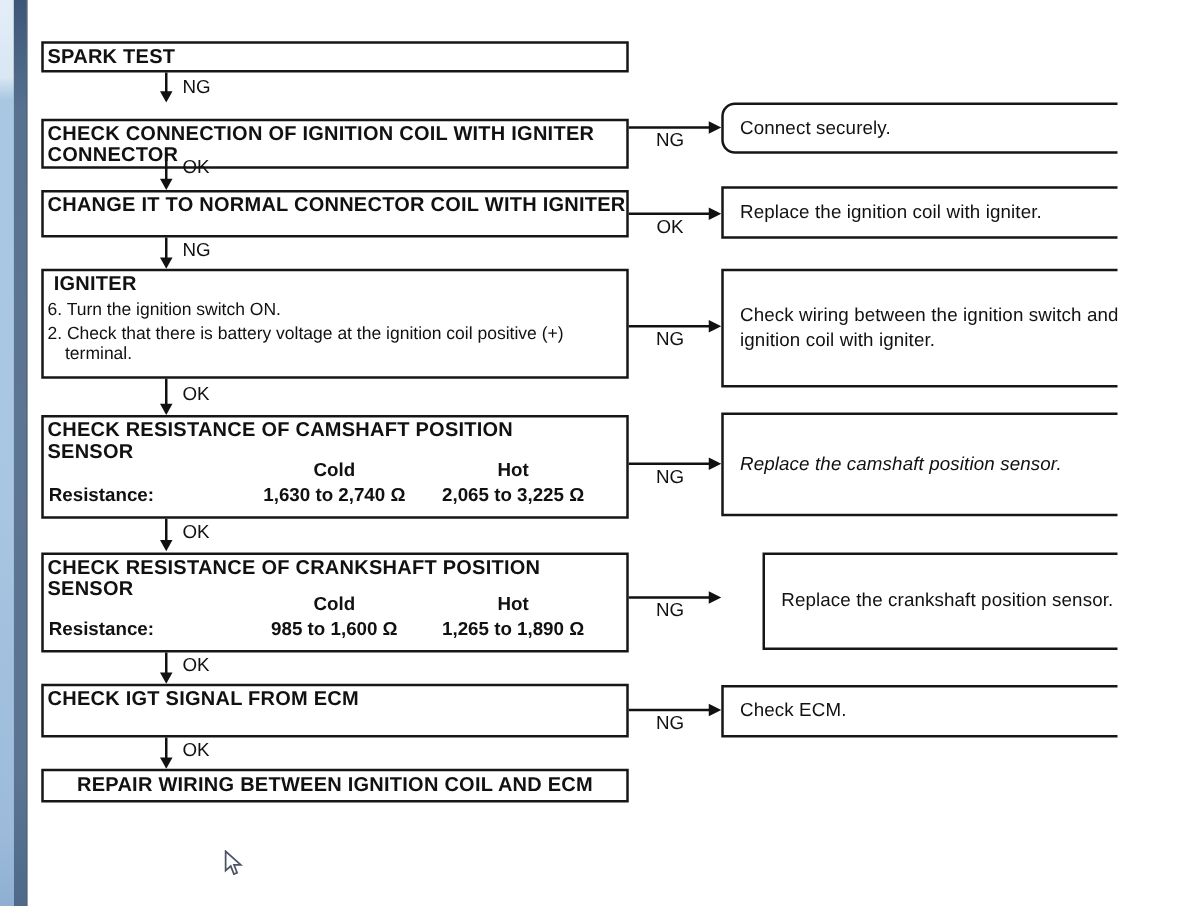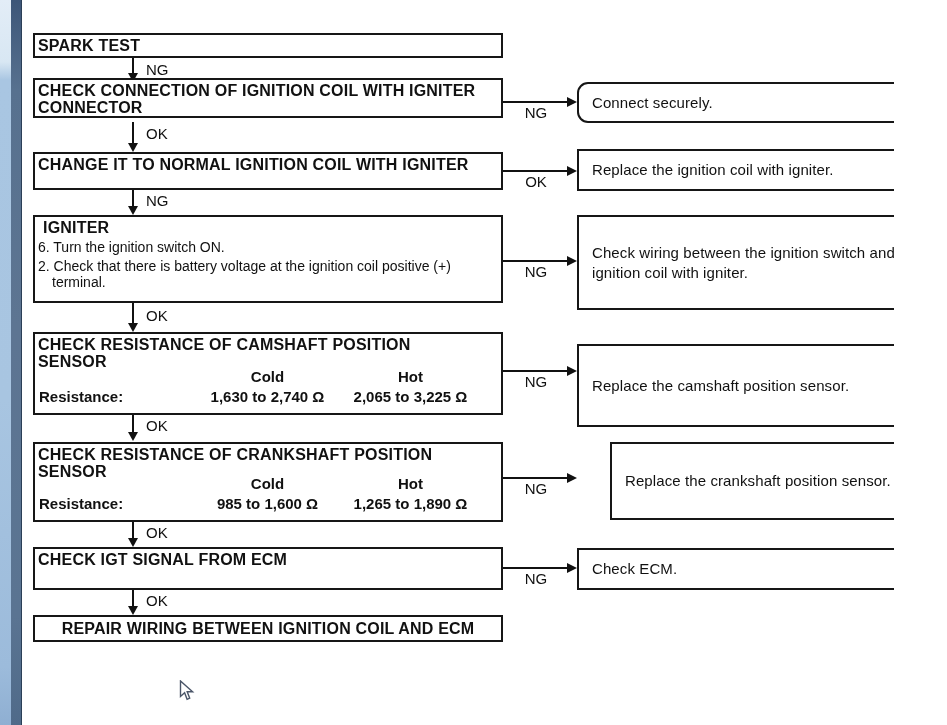--- a/index.html
+++ b/index.html
@@ -19,21 +19,21 @@
   #right-strip{left:940px;width:7px;background:linear-gradient(to right,#537598 0,#47698f 100%);}
 
   
   .step{position:absolute;left:33px;width:470px;background:#fff;
     border:2px solid #161616;box-sizing:border-box;
     font-weight:bold;font-size:16px;line-height:17px;letter-spacing:0.2px;
     padding:2px 3px;}
   .step .tline{white-space:nowrap;}
   .center-v{display:flex;flex-direction:column;justify-content:center;}
   #s1{top:33px;height:25px;}
-  #s2{top:78px;height:40px;}
+  #s2{top:95px;height:40px;}
   #s3{top:152px;height:38px;}
   #s4{top:215px;height:88px;}
   #s5{top:332px;height:83px;}
   #s6{top:442px;height:80px;}
   #s7{top:547px;height:43px;}
   #s8{top:615px;height:27px;text-align:center;}
   .indent-sm{padding-left:5px;}
   .list{font-weight:normal;font-size:14px;line-height:15px;letter-spacing:0;margin-top:3px;}
   .list .li{margin-top:4px;white-space:nowrap;}
   .indent-md{padding-left:14px;margin-top:1px !important;}
@@ -60,21 +60,21 @@
     font-size:15px;line-height:16px;}
 
   
   .rbox{position:absolute;left:577px;width:348px;background:#fff;
     border:2px solid #161616;box-sizing:border-box;
     font-size:15px;line-height:20px;letter-spacing:0.1px;
     display:flex;align-items:center;padding-left:13px;padding-right:6px;}
   #r1{top:82px;height:41px;border-radius:11px;}
   #r2{top:149px;height:42px;}
   #r3{top:215px;height:95px;}
-  #r4{top:344px;height:83px;}
+  #r4{top:330px;height:83px;font-style:italic;}
   #r5{top:442px;height:78px;margin-left:33px;}
   #r6{top:548px;height:42px;}
 
   #cursor{position:absolute;left:179px;top:680px;}
 </style>
 </head>
 <body>
 
 <div id="screen">
 
@@ -101,21 +101,21 @@
   <div class="hlabel" style="top:105px;">NG</div>
   <div class="rbox" id="r1">
     <span>Connect securely.</span>
   </div>
 
   <div class="vline" style="top:122px;height:22px;"></div>
   <div class="vhead" style="top:143px;"></div>
   <div class="vlabel" style="top:126px;">OK</div>
 
   <div class="step" id="s3">
-    <div class="tline">CHANGE IT TO NORMAL IGNITION COIL WITH IGNITER</div>
+    <div class="tline">CHANGE IT TO NORMAL CONNECTOR COIL WITH IGNITER</div>
   </div>
 
   <div class="hline" style="top:170px;"></div>
   <div class="hhead" style="top:166px;"></div>
   <div class="hlabel" style="top:174px;">OK</div>
   <div class="rbox" id="r2">
     <span>Replace the ignition coil with igniter.</span>
   </div>
 
   <div class="vline" style="top:190px;height:17px;"></div>

